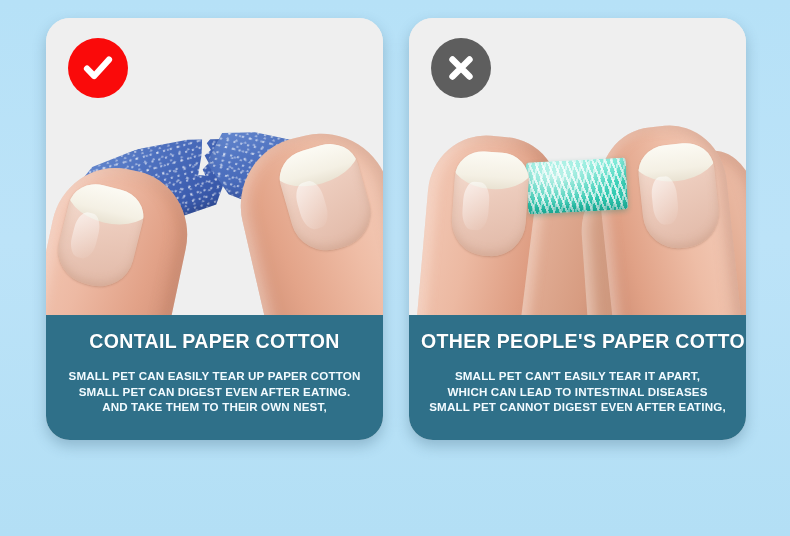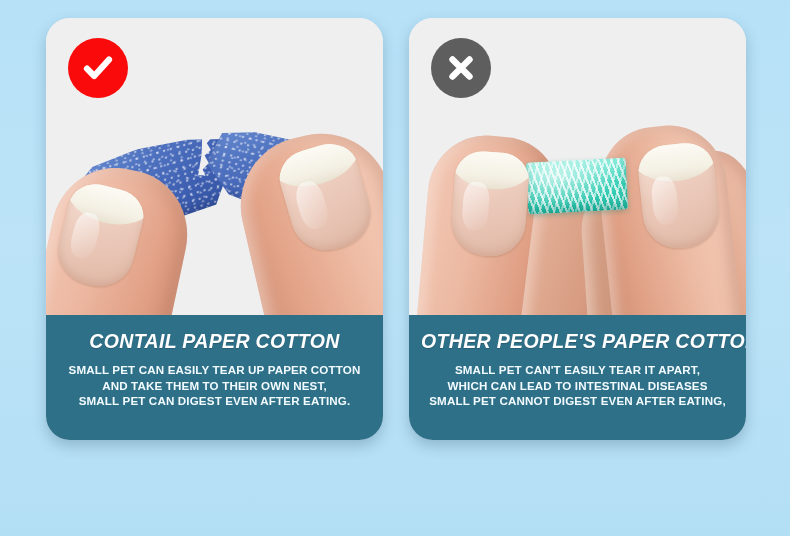--- a/index.html
+++ b/index.html
@@ -171,24 +171,23 @@
     padding:16px 12px 0;
     text-align:center;
   }
   .banner-title{
     font-size:19.5px;
     font-weight:700;
     letter-spacing:.35px;
     line-height:1.1;
     text-shadow:0 1px 1px rgba(0,0,0,.18);
     white-space:nowrap;
-    font-style:italic;
   }
   .banner-body{
-    margin-top:10px;
+    margin-top:16px;
     font-size:11.6px;
     font-weight:600;
     line-height:15.5px;
     letter-spacing:.15px;
     color:#f2fbff;
   }
   .banner-body div{ white-space:nowrap; }
 </style>
 </head>
 <body>
@@ -213,22 +212,22 @@
         <svg width="36" height="36" viewBox="0 0 36 36" aria-hidden="true">
           <path d="M7 18.6 L14.2 26 L29 9.6" fill="none" stroke="#ffffff" stroke-width="6.2" stroke-linecap="round" stroke-linejoin="round"></path>
         </svg>
       </div>
     </div>
 
     <div class="banner">
       <div class="banner-title">CONTAIL PAPER COTTON</div>
       <div class="banner-body">
         <div>SMALL PET CAN EASILY TEAR UP PAPER COTTON</div>
+        <div>SMALL PET CAN DIGEST EVEN AFTER EATING.</div>
         <div>AND TAKE THEM TO THEIR OWN NEST,</div>
-        <div>SMALL PET CAN DIGEST EVEN AFTER EATING.</div>
       </div>
     </div>
   </div>
 
   <div class="card right">
 
     <div class="photo">
       <div class="r-scene">
         <div class="rfinger r-f2"></div>
         <div class="rfinger r-f3"></div>

